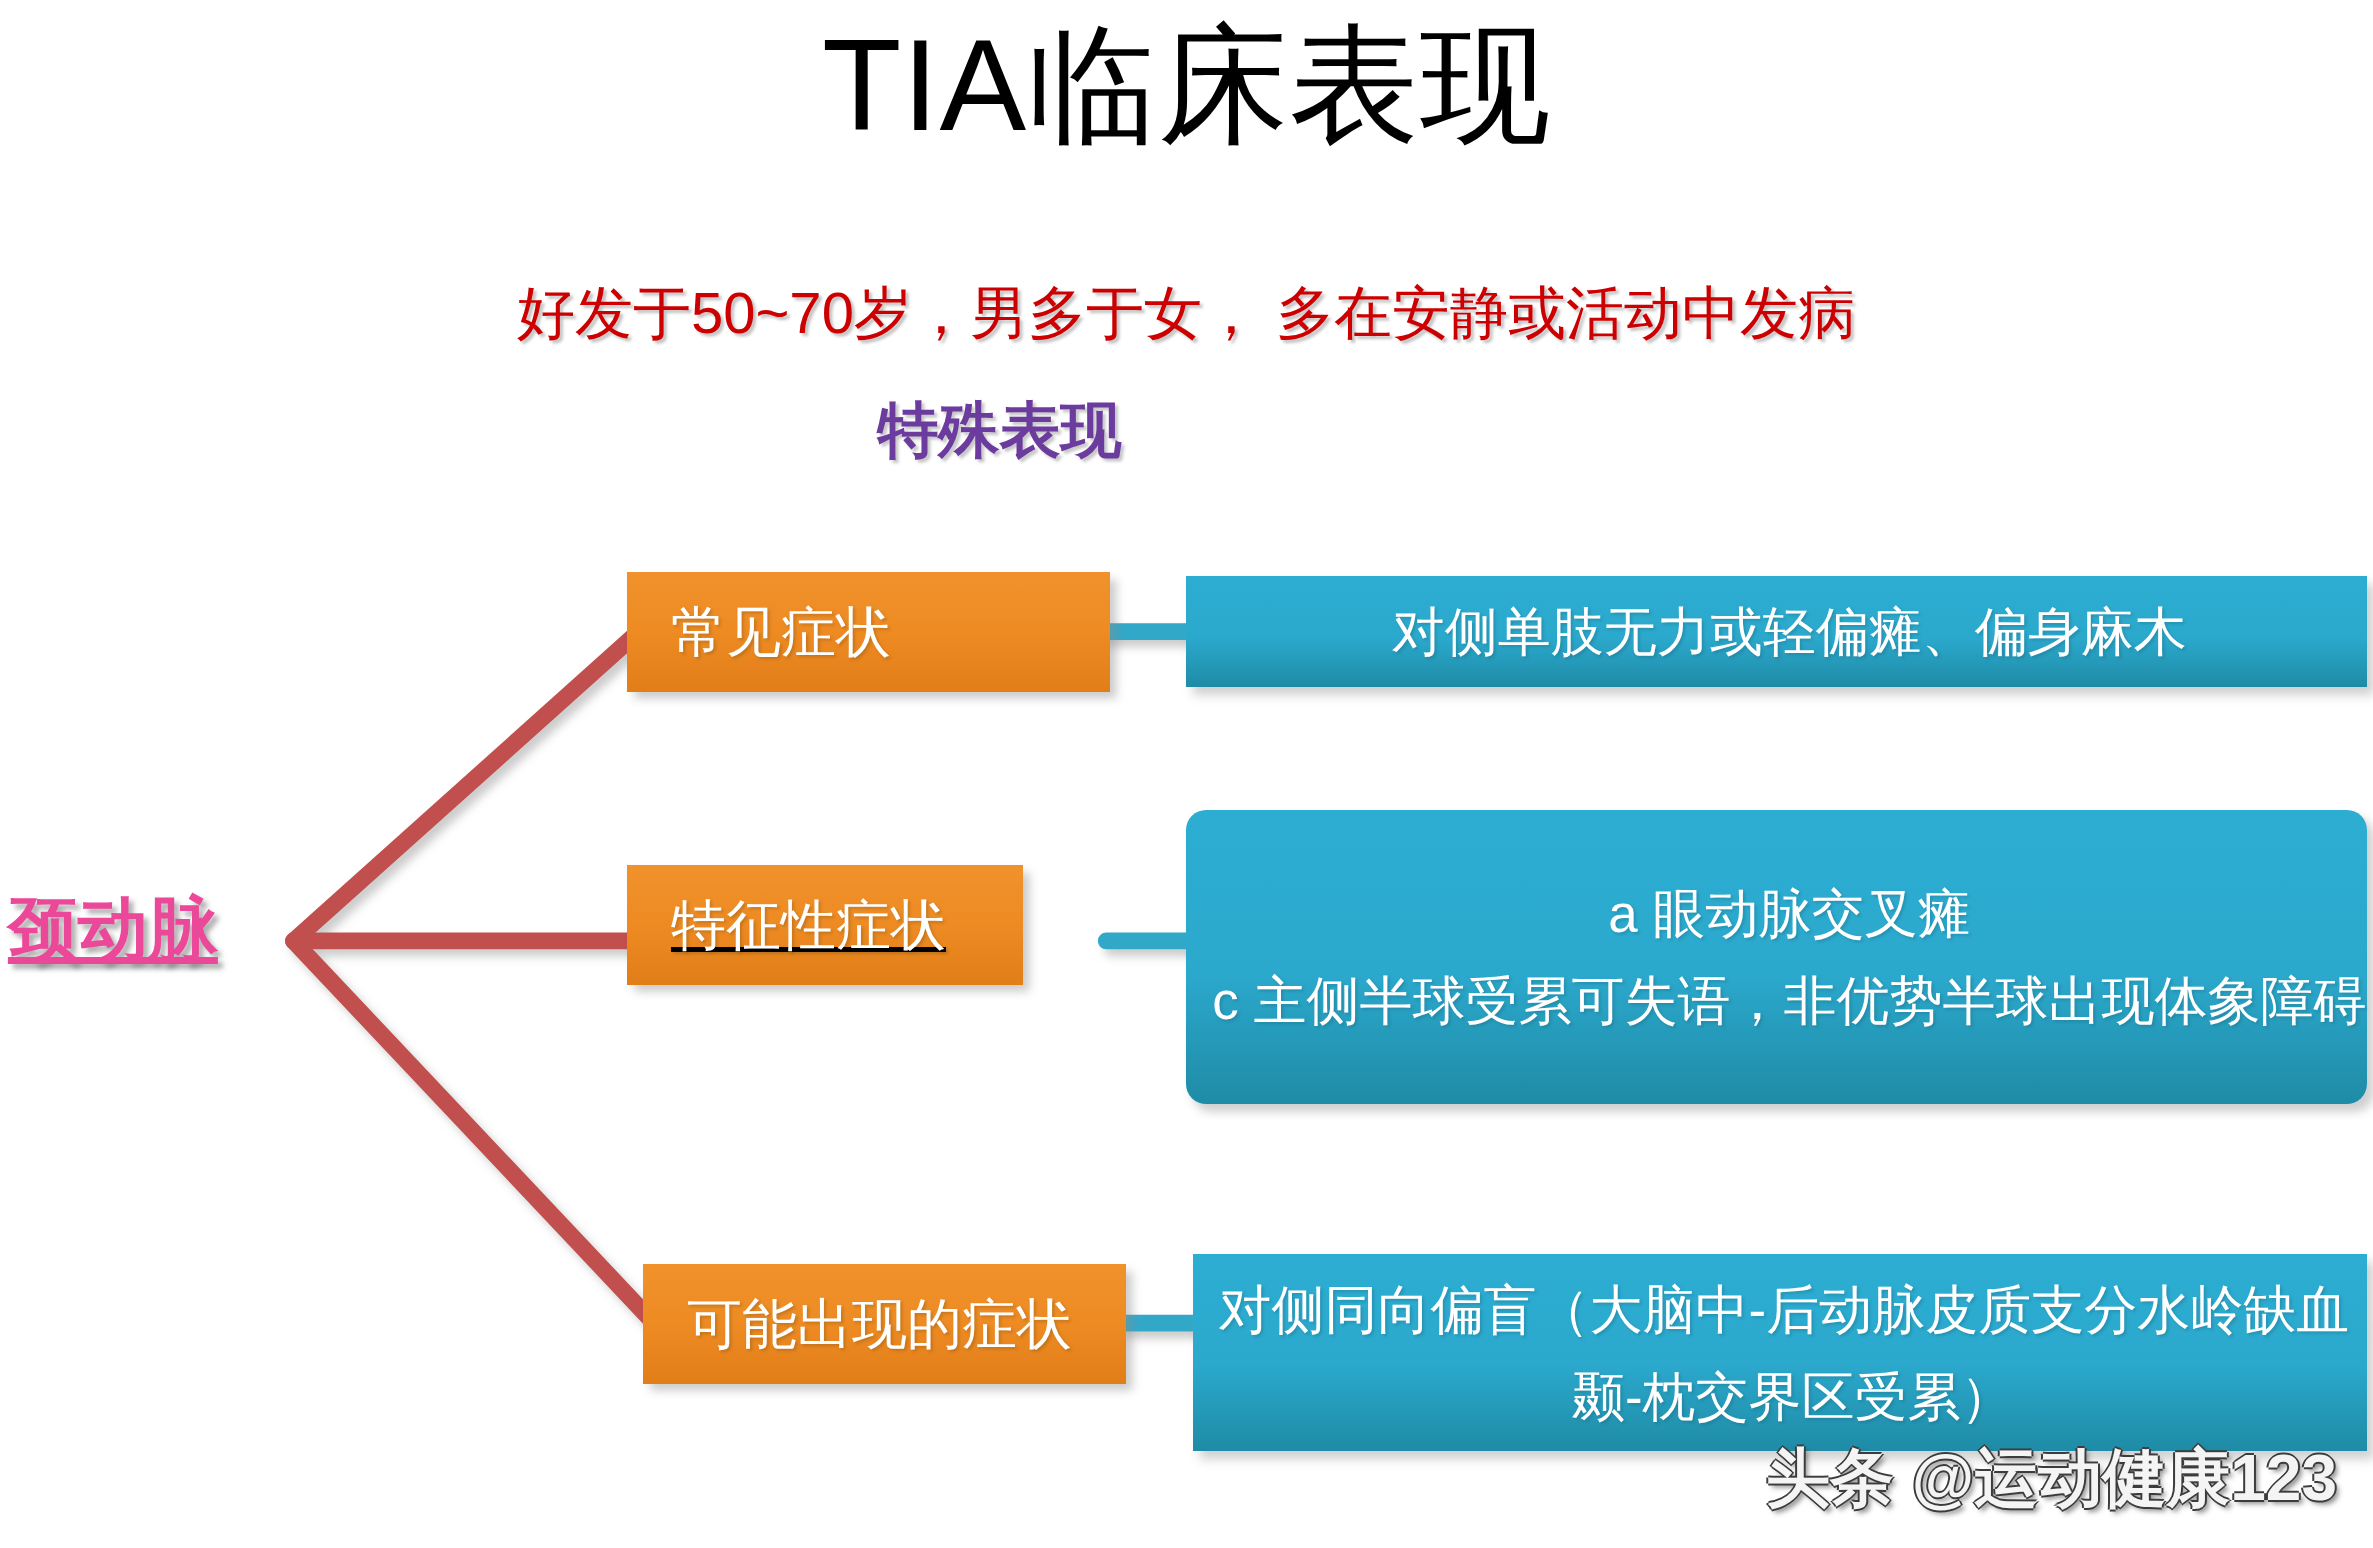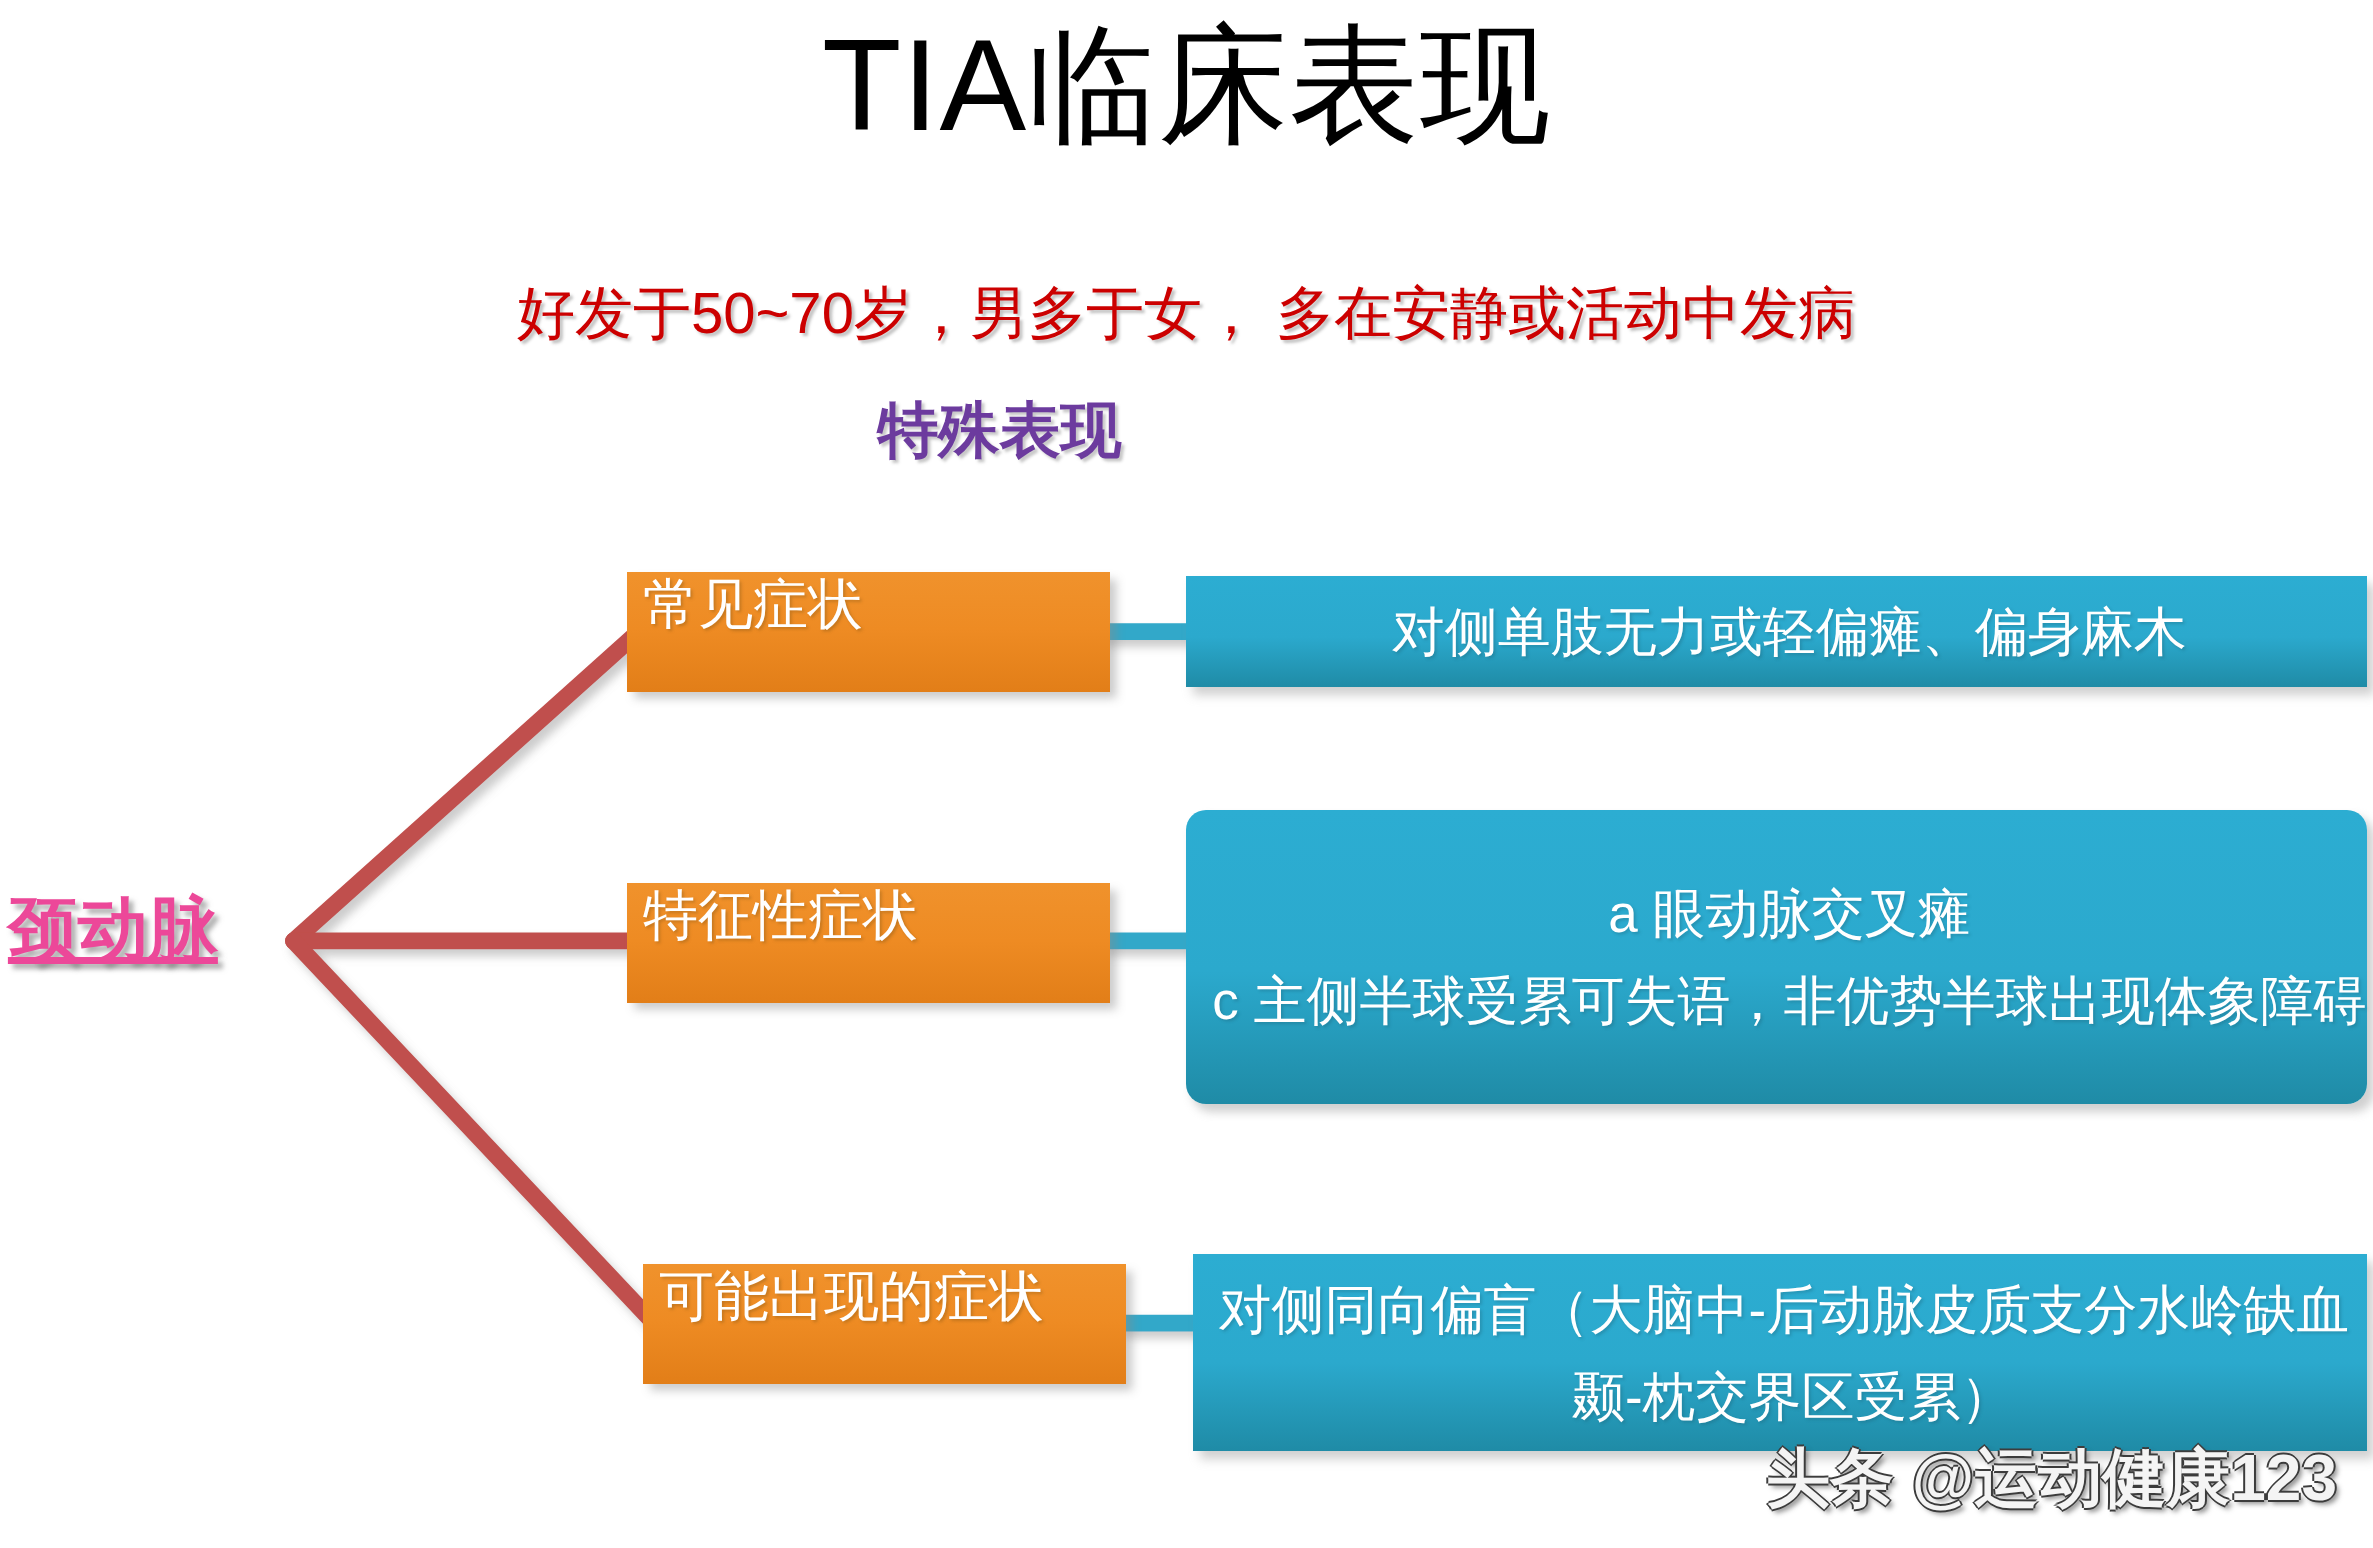--- a/index.html
+++ b/index.html
@@ -84,23 +84,23 @@
     height: 1549px;
     pointer-events: none;
   }
 
   
   .obox {
     position: absolute;
     background: linear-gradient(to bottom, #f0922c 0%, #ee8b23 48%, #e27e18 100%);
     box-shadow: 6.9px 6.9px 8.9px rgba(140,140,140,0.45);
     display: flex;
-    align-items: flex-start;
+    align-items: center;
     box-sizing: border-box;
-    padding-left: 16px;
+    padding-left: 44px;
   }
   .obox-label {
     color: #ffffff;
     font-size: 55px;
     line-height: 65px;
     white-space: nowrap;
     text-shadow: 2px 2px 3px rgba(120,80,20,0.35);
   }
 
   
@@ -174,21 +174,21 @@
   </svg>
 
   <div class="obox" style="left:627px; top:572px; width:483px; height:120px;">
     <span class="obox-label">常见症状</span>
   </div>
 
   <div class="bbox bbox-1" style="left:1186px; top:576px; width:1181px; height:111px;">
     <span class="bbox-line">对侧单肢无力或轻偏瘫、偏身麻木</span>
   </div>
 
-  <div class="obox" style="left:627px; top:883px; width:483px; height:120px;">
+  <div class="obox" style="left:627px; top:865px; width:396px; height:120px;text-decoration:underline;">
     <span class="obox-label">特征性症状</span>
   </div>
 
   <div class="bbox" style="left:1186px; top:810px; width:1181px; height:294px;border-radius:20px;">
     <span class="bbox-line">a 眼动脉交叉瘫</span>
     <span class="bbox-line">c 主侧半球受累可失语，非优势半球出现体象障碍</span>
   </div>
 
   <div class="obox" style="left:643px; top:1264px; width:483px; height:120px;">
     <span class="obox-label">可能出现的症状</span>

